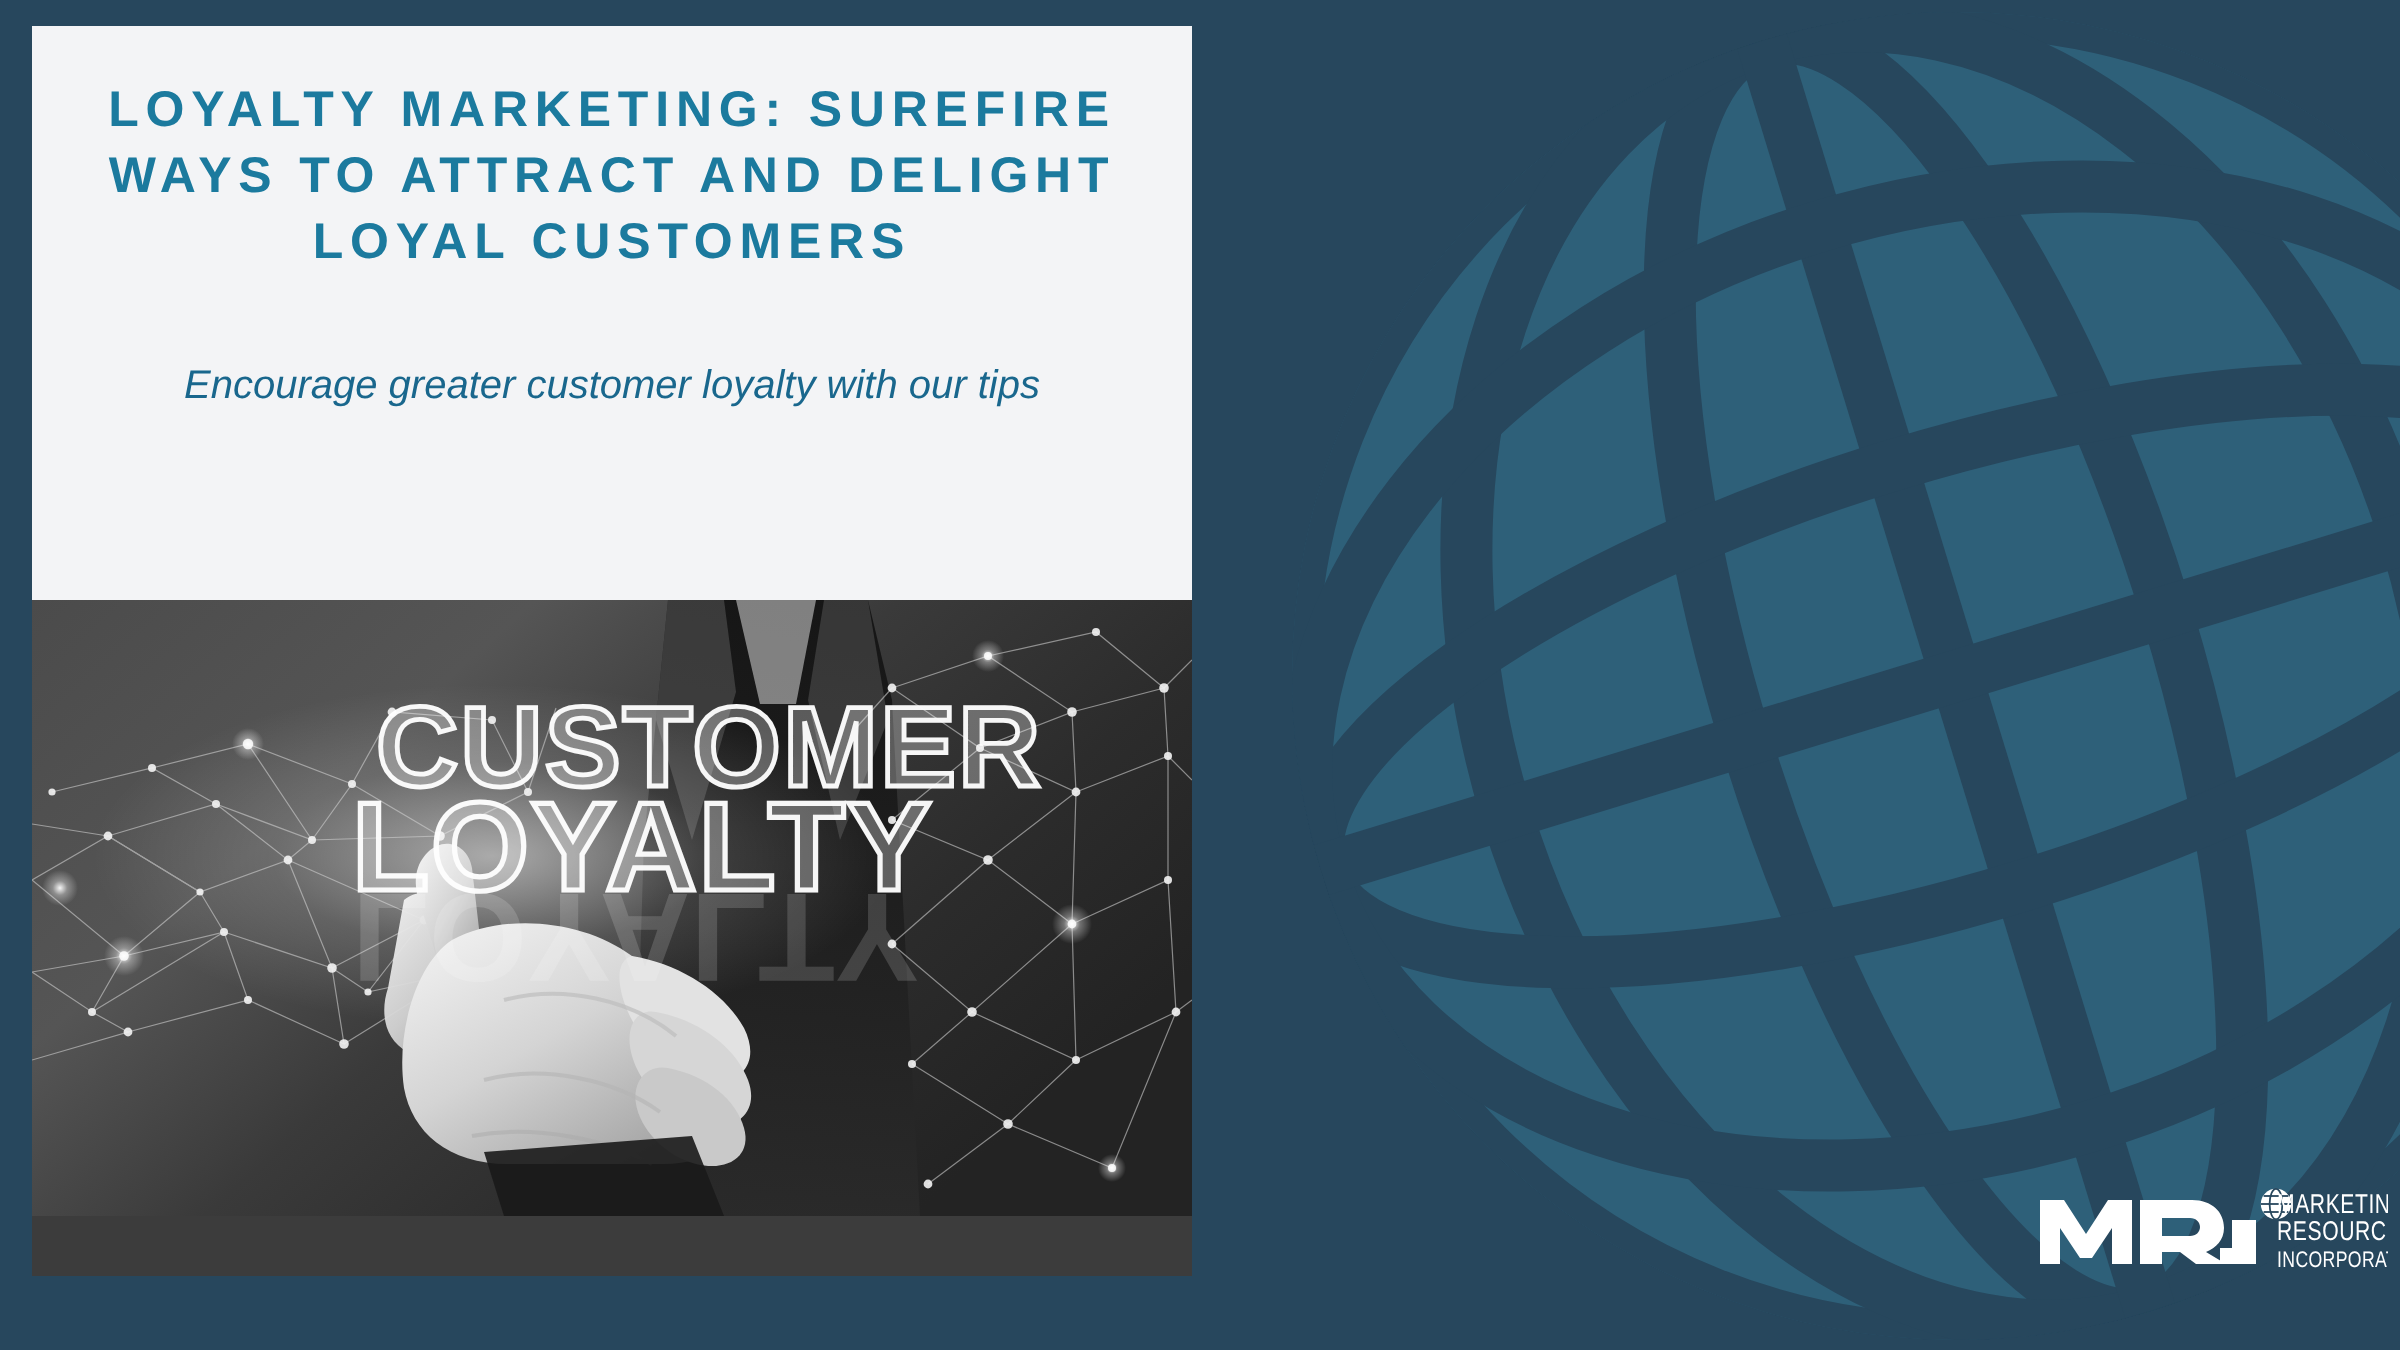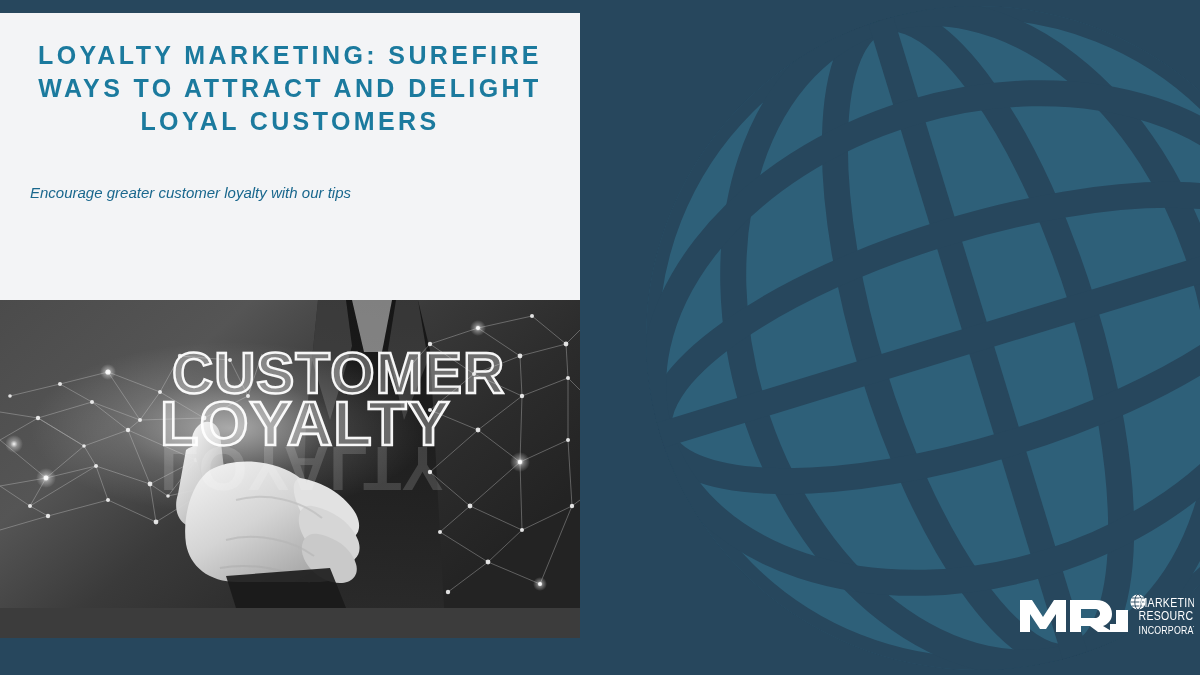--- a/index.html
+++ b/index.html
@@ -25,21 +25,21 @@
   .globe-layer {
     position: absolute;
     inset: 0;
     width: 1200px;
     height: 675px;
   }
 
   
   .card {
     position: absolute;
-    left: 0;
+    left: 16px;
     top: 13px;
     width: 580px;
     height: 625px;
     background: #f3f4f6;
     overflow: hidden;
     box-shadow: 0 0 0 0 rgba(0,0,0,0);
   }
   .card-text {
     padding: 26px 30px 0 30px;
     height: 261px;
@@ -52,23 +52,23 @@
     font-size: 25px;
     line-height: 33px;
     font-weight: bold;
     letter-spacing: 3.4px;
     text-transform: uppercase;
     font-family: "Liberation Sans", sans-serif;
   }
   .subtitle {
     margin: 0;
     padding-top: 42px;
-    text-align: left;
+    text-align: center;
     color: #19678d;
-    font-size: 15px;
+    font-size: 20px;
     line-height: 26px;
     font-style: italic;
     font-family: "Liberation Sans", sans-serif;
   }
 
   
   .photo {
     position: absolute;
     left: 0;
     top: 287px;

